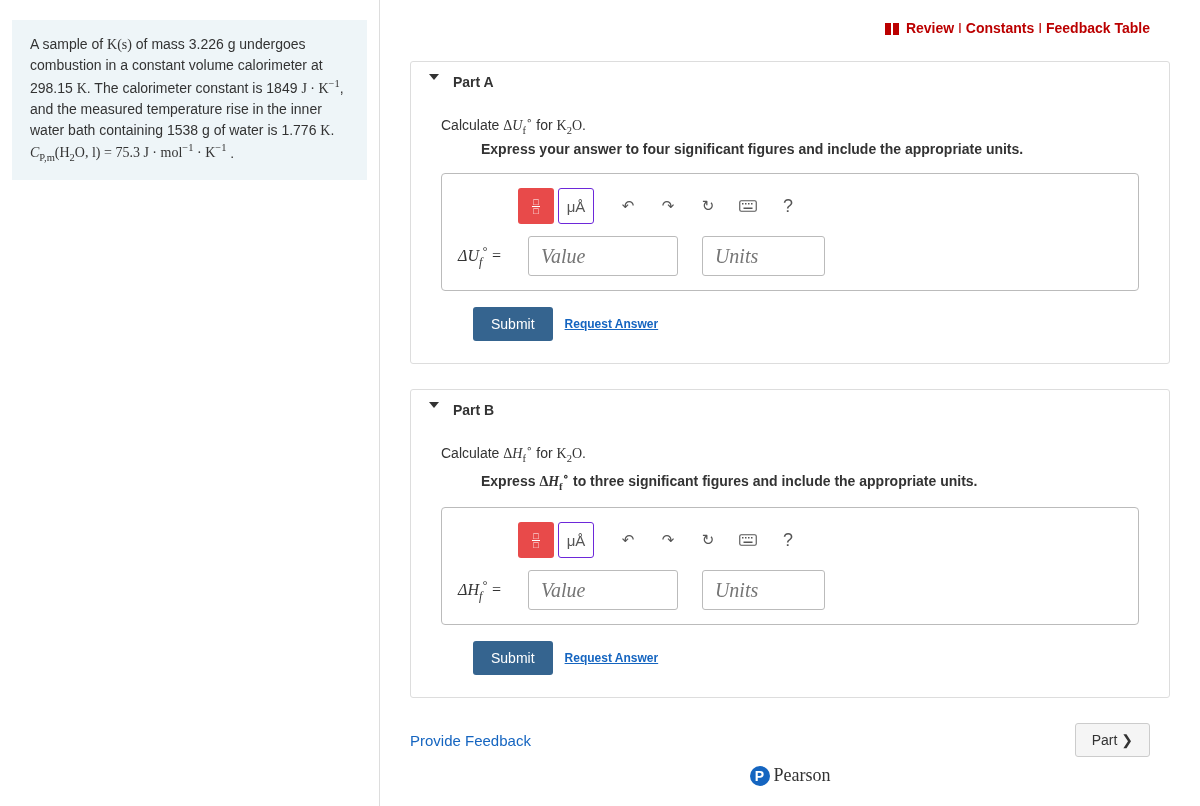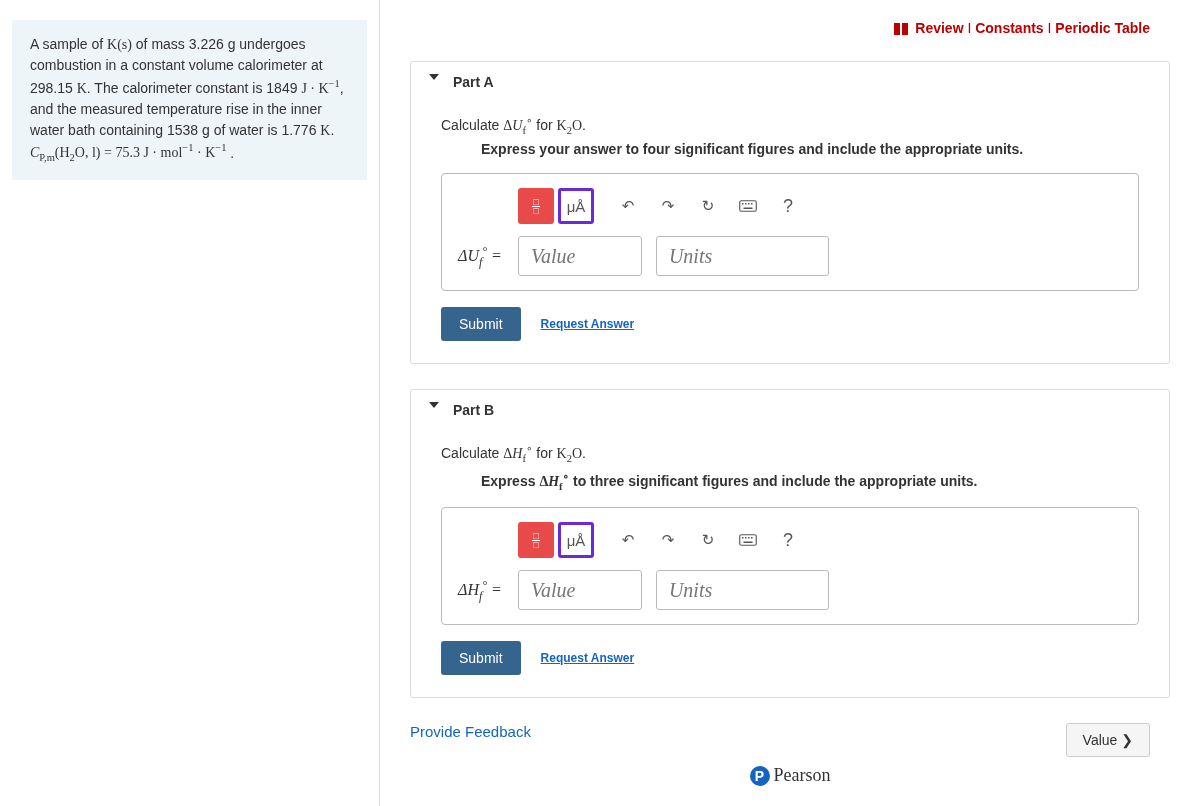--- a/index.html
+++ b/index.html
@@ -13,38 +13,38 @@
   .top-links .book-icon { display: inline-block; width: 14px; height: 12px; background: #b00; margin-right: 3px; vertical-align: middle; position: relative; }
   .top-links .book-icon::after { content:''; position:absolute; left:6px; top:0; width:2px; height:12px; background:#fff; }
   .part-box { border: 1px solid #ddd; border-radius: 3px; margin-bottom: 25px; }
   .part-header { padding: 12px 18px; font-weight: bold; display: flex; align-items: flex-start; }
   .caret { display:inline-block; width:0; height:0; border-left:5px solid transparent; border-right:5px solid transparent; border-top:6px solid #333; margin-right: 14px; cursor:pointer; }
   .part-body { padding: 6px 30px 22px 30px; }
   .instr { margin: 6px 0; }
   .bold { font-weight: bold; padding-left: 40px; }
   .answer-box { border: 1px solid #bbb; border-radius: 4px; padding: 14px 16px; margin-top: 16px; position: relative; }
   .toolbar { display:flex; align-items:center; gap:4px; margin-bottom: 12px; margin-left: 60px; }
-  .tool-btn { width: 36px; height: 36px; border: 3px solid #6d28d9; border-radius: 3px; display:flex; align-items:center; justify-content:center; cursor:pointer; font-size: 15px; color:#555; background:#fff; }
+  .tool-btn { width: 36px; height: 36px; border: 1px solid #6d28d9; border-radius: 3px; display:flex; align-items:center; justify-content:center; cursor:pointer; font-size: 15px; color:#555; background:#fff; }
   .tool-btn.tpl { background:#e84a4a; color:#fff; border:none; position:relative; }
   .tool-btn.tpl .frac { font-size:9px; line-height:8px; color:#fff; text-align:center; }
   .tool-btn.tpl .frac .top{ border-bottom:1px solid #fff; padding:0 1px;}
   .tool-btn.ua { background:#fff; }
   .tool-btn.ua span { font-style: normal; }
   .tool-btn svg { width:18px; height:18px; }
-  .input-row { display:flex; align-items:center; gap: 6px; }
+  .input-row { display:flex; align-items:center; gap: 16px; }
   .var-label { font-style: italic; font-family: 'Times New Roman', serif; font-size: 16px; padding-right: 10px; }
   .val-input, .unit-input { height: 40px; font-size: 20px; font-family:'Times New Roman',serif; font-style: italic; color:#999; border:1px solid #bbb; padding: 0 12px; outline:none; }
-  .val-input { width: 124px; border-radius: 3px 0 0 3px; border-right:none;font-style:italic;}
-  .unit-input { width: 173px; border-radius: 0 3px 3px 0; background:#fff;}
+  .val-input { width: 150px; border-radius: 3px 0 0 3px; border-right:none;font-style:italic;}
+  .unit-input { width: 123px; border-radius: 0 3px 3px 0; background:#fff;}
   .unit-input.sep { margin-left: 8px; border-radius:3px;}
   .val-input.sep { border-radius:3px; border-right:1px solid #bbb;}
-  .actions { margin-top: 16px; display:flex; align-items:center; gap: 20px; }
+  .actions { margin-top: 16px; display:flex; align-items:center; gap: 12px; margin-left: 32px; }
   .submit-btn { background:#35648f; color:#fff; border:none; border-radius:3px; padding: 9px 18px; font-size:14px; cursor:pointer; }
   .req-link { color:#1565c0; text-decoration:underline; cursor:pointer; font-weight:bold; font-size:12px; }
-  .bottom-row { display:flex; justify-content:space-between; align-items:flex-start; margin-top: 5px; padding-right: 20px;}
+  .bottom-row { display:flex; justify-content:space-between; align-items:center; margin-top: 5px; padding-right: 20px;}
   .feedback-link { color:#1565c0; text-decoration:none; font-size:15px; cursor:pointer;}
   .next-btn { border:1px solid #ccc; background:#f5f5f5; border-radius:3px; padding: 8px 16px; cursor:pointer; font-size:14px; color:#333;}
   .pearson { text-align:center; margin-top: 8px; }
   .pearson .p-icon { display:inline-block; width:20px; height:20px; border-radius:50%; background:#1565c0; color:#fff; font-weight:bold; text-align:center; line-height:20px; margin-right:4px; vertical-align:middle;}
   .pearson span.txt { font-family:'Times New Roman',serif; font-size:18px; vertical-align:middle;}
   .help-q { font-size:18px; color:#555; }
   .formula { font-family: 'Times New Roman', serif; }
   .sub { vertical-align: sub; font-size: 0.75em; }
   .sup { vertical-align: super; font-size: 0.75em; }
 </style>
@@ -54,21 +54,21 @@
 <div class="container">
   <div class="left-panel">
     <div class="problem-text">A sample of <span class="formula">K(s)</span> of mass 3.226 g undergoes combustion in a constant volume calorimeter at 298.15 <span class="formula">K</span>. The calorimeter constant is 1849 <span class="formula">J · K<span class="sup">−1</span></span>, and the measured temperature rise in the inner water bath containing 1538 g of water is 1.776 <span class="formula">K</span>.<br><span class="formula"><i>C</i><span class="sub">P,m</span>(H<span class="sub">2</span>O, l) = 75.3 J · mol<span class="sup">−1</span> · K<span class="sup">−1</span></span> .</div>
   </div>
 
   <div class="right-panel">
     <div class="top-links">
       <span class="book-icon"></span>
       <a>Review</a> I
       <a>Constants</a> I
-      <a>Periodic Table</a>
+      <a>Feedback Table</a>
     </div>
 
     <div class="part-box">
       <div class="part-header">
         <span class="caret"></span>
         <span>Part A</span>
       </div>
       <div class="part-body">
         <div class="instr">Calculate <span class="formula">Δ<i>U</i><span class="sub">f</span><span class="sup">∘</span></span> for <span class="formula">K<span class="sub">2</span>O</span>.</div>
         <div class="instr bold">Express your answer to four significant figures and include the appropriate units.</div>
@@ -155,19 +155,19 @@
         </div>
         <div class="actions">
           <button class="submit-btn">Submit</button>
           <a class="req-link">Request Answer</a>
         </div>
       </div>
     </div>
 
     <div class="bottom-row">
       <a class="feedback-link">Provide Feedback</a>
-      <button class="next-btn">Value ❯</button>
+      <button class="next-btn">Part ❯</button>
     </div>
     <div class="pearson">
       <span class="p-icon">P</span><span class="txt">Pearson</span>
     </div>
   </div>
 </div>
 
 </body></html>

